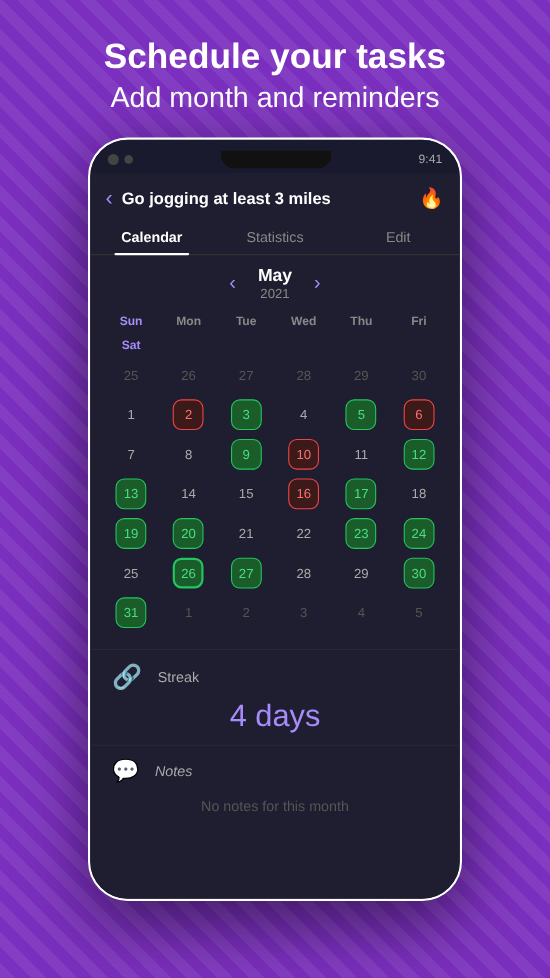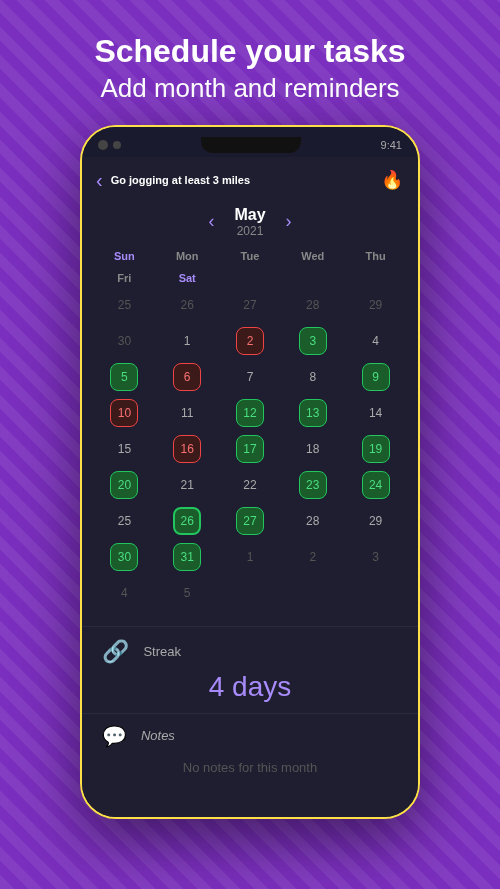--- a/index.html
+++ b/index.html
@@ -47,21 +47,21 @@
     
     .phone-frame {
       position: relative;
       z-index: 2;
       width: 340px;
       margin: 0 auto;
       background: #1a1a2e;
       border-radius: 36px;
       overflow: hidden;
       box-shadow: 0 20px 60px rgba(0,0,0,0.5);
-      border: 2px solid #fde047;
+      border: 2px solid #ffffff;
     }
 
     
     .phone-top-bar {
       background: #1a1a2e;
       padding: 10px 16px 4px;
       display: flex;
       align-items: center;
       justify-content: space-between;
     }
@@ -103,21 +103,21 @@
     }
     .back-btn {
       color: #a78bfa;
       font-size: 20px;
       cursor: pointer;
       margin-right: 8px;
     }
     .task-title {
       flex: 1;
       color: white;
-      font-size: 11px;
+      font-size: 15px;
       font-weight: 600;
     }
     .fire-icon {
       color: #a78bfa;
       font-size: 18px;
     }
 
     
     .tabs {
       display: flex;
@@ -173,21 +173,21 @@
       font-weight: 600;
     }
     .cal-year {
       color: #888;
       font-size: 12px;
     }
 
     
     .cal-grid {
       display: grid;
-      grid-template-columns: repeat(5, 1fr);
+      grid-template-columns: repeat(6, 1fr);
       gap: 2px;
     }
     .day-header {
       text-align: center;
       font-size: 11px;
       font-weight: 600;
       padding: 4px 0;
     }
     .day-header.sun { color: #a78bfa; }
     .day-header.sat { color: #a78bfa; }
@@ -301,20 +301,31 @@
   </div>
 
   <div class="app-content">
 
     <div class="task-header">
       <span class="back-btn">‹</span>
       <span class="task-title">Go jogging at least 3 miles</span>
       <span class="fire-icon">🔥</span>
     </div>
 
+    <div class="tabs">
+      <div class="tab active">
+        <span>Calendar</span>
+      </div>
+      <div class="tab">
+        <span>Statistics</span>
+      </div>
+      <div class="tab">
+        <span>Edit</span>
+      </div>
+    </div>
 
     <div class="calendar-section">
       <div class="cal-nav">
         <span class="cal-nav-btn">‹</span>
         <div class="cal-month">
           <div class="cal-month-name">May</div>
           <div class="cal-year">2021</div>
         </div>
         <span class="cal-nav-btn">›</span>
       </div>

